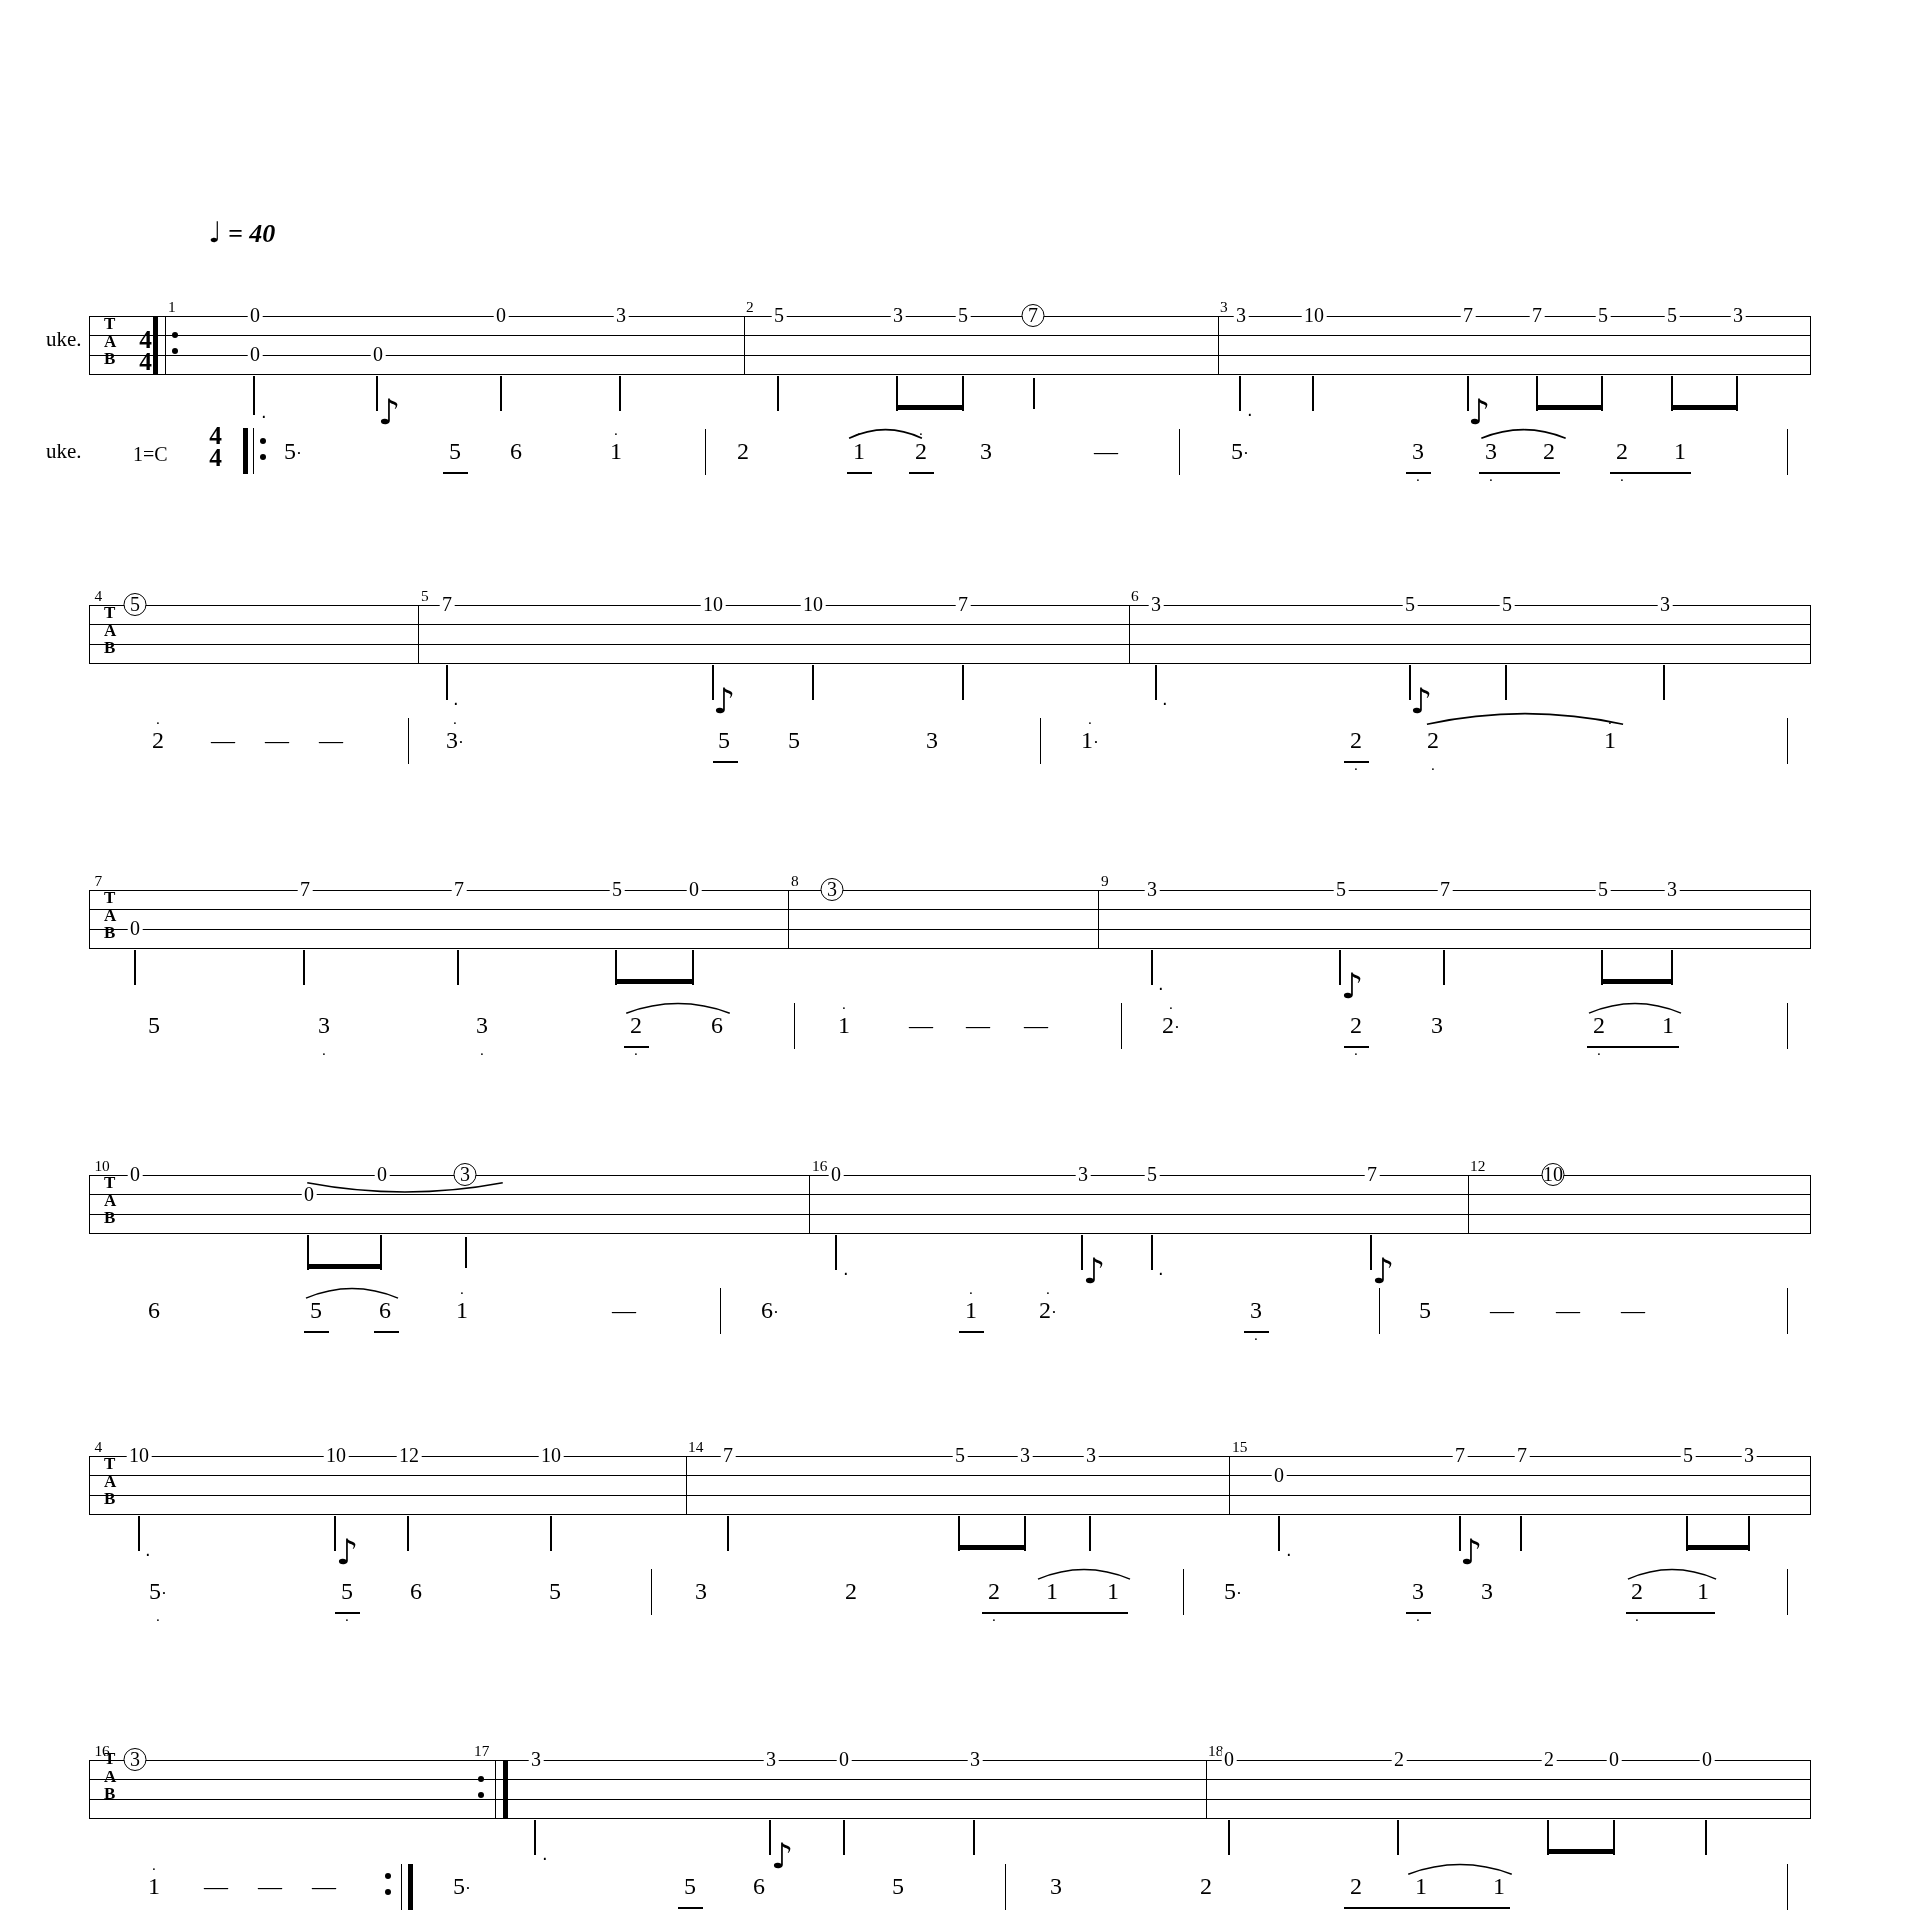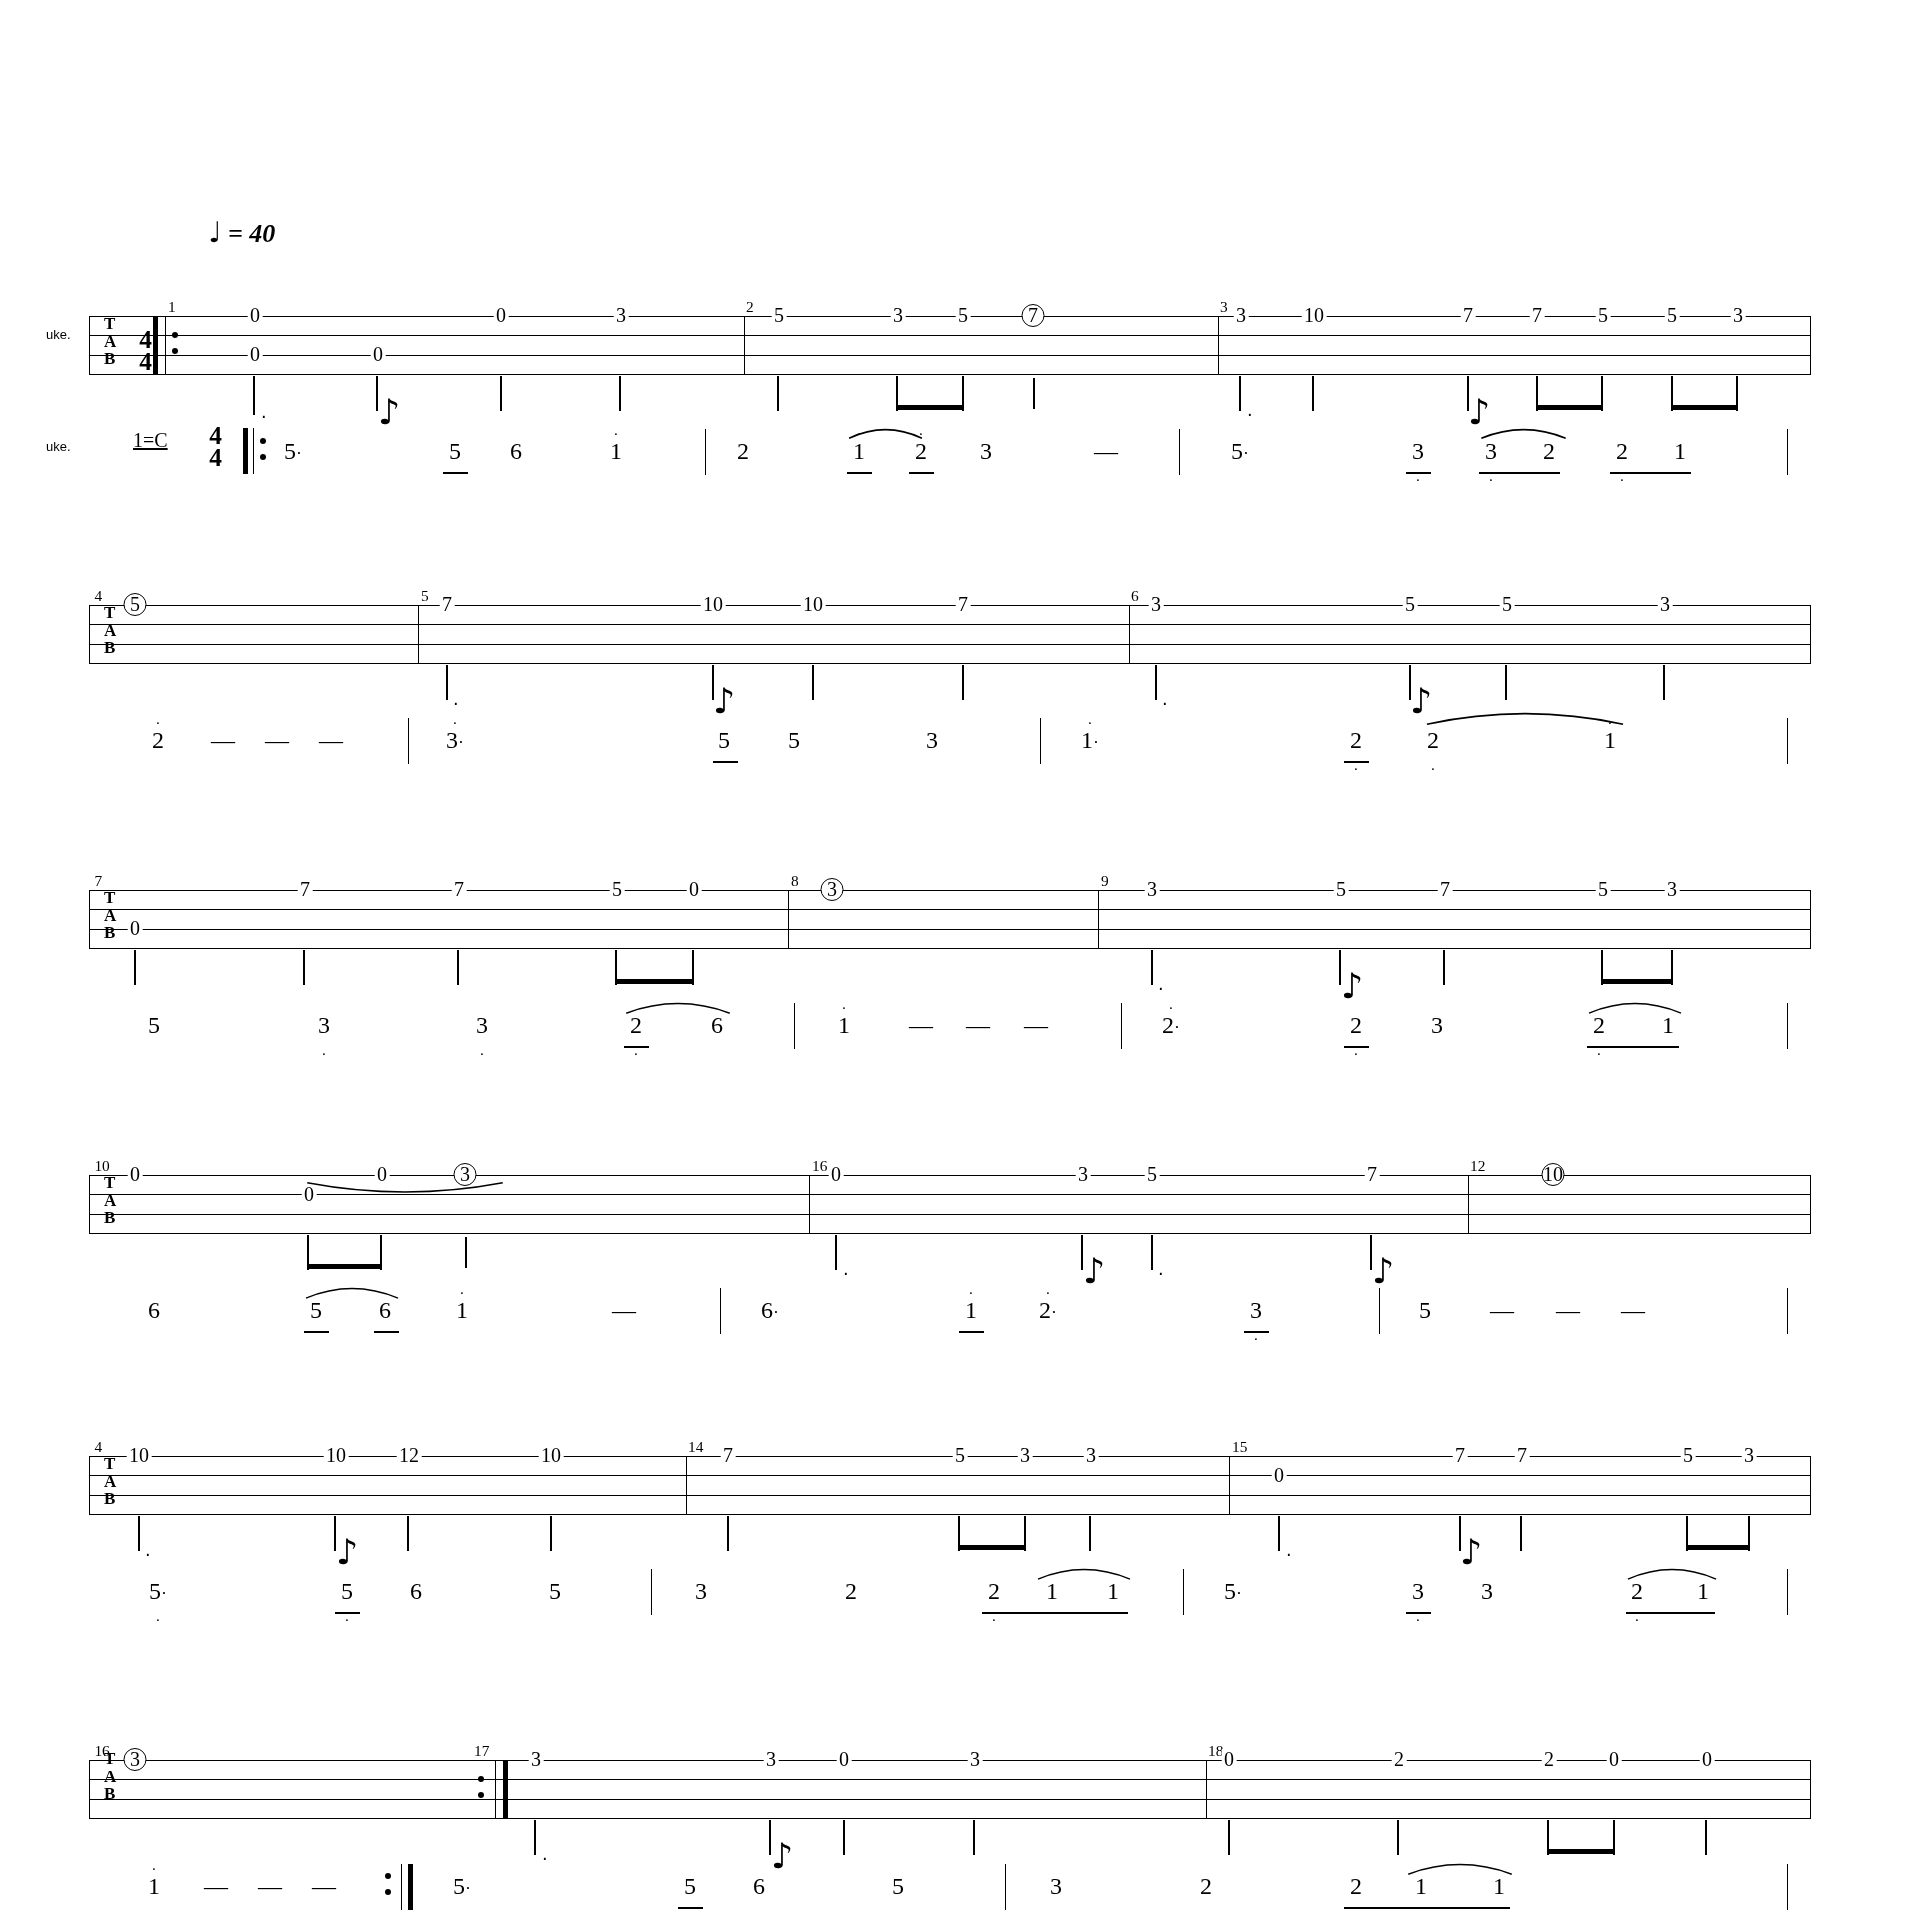--- a/index.html
+++ b/index.html
@@ -45,22 +45,22 @@
   .tab-label {
     position:absolute;
     font-family:"Liberation Serif", serif;
     font-size:17px;
     font-weight:bold;
     line-height: 17.7px;
     letter-spacing: 0.4px;
   }
   .uke-label {
     position:absolute;
-    font-family:Liberation Sans, sans-serif;
-    font-size:13px;
+    font-family:Liberation Serif, serif;
+    font-size:21px;
   }
   .measnum {
     position:absolute;
     font-family:"Liberation Serif", serif;
     font-size:15.4px;
   }
   .fret {
     position:absolute;
     font-family:"Liberation Serif", serif;
     font-size:20px;
@@ -196,21 +196,21 @@
       <div class="flag" style="left:1379px; top:96px;">♪</div>
       <div class="stem" style="left:1447px; top:60px; height:35px;"></div>
       <div class="stem" style="left:1512px; top:60px; height:35px;"></div>
       <div class="beam" style="left:1447px; top:89px; width:67px;"></div>
       <div class="stem" style="left:1582px; top:60px; height:35px;"></div>
       <div class="stem" style="left:1647px; top:60px; height:35px;"></div>
       <div class="beam" style="left:1582px; top:89px; width:67px;"></div>
     </div>
 
     <div class="uke-label" style="left:46px; top:154px;">uke.</div>
-    <div class="key-sig" style="left:133px; top:144px;text-decoration:underline;">1=C</div>
+    <div class="key-sig" style="left:133px; top:158px;">1=C</div>
     <div class="timesig" style="left:198px; top:139px; width:35px;">
       <div>4</div>
       <div>4</div>
     </div>
     <div class="barline thick" style="left:243px; top:143px; height:46px;"></div>
     <div class="barline" style="left:253px; top:143px; height:46px;"></div>
     <div class="repeat-dots" style="left:260px; top:153px;">
         <span></span>
         <span></span>
       </div>

